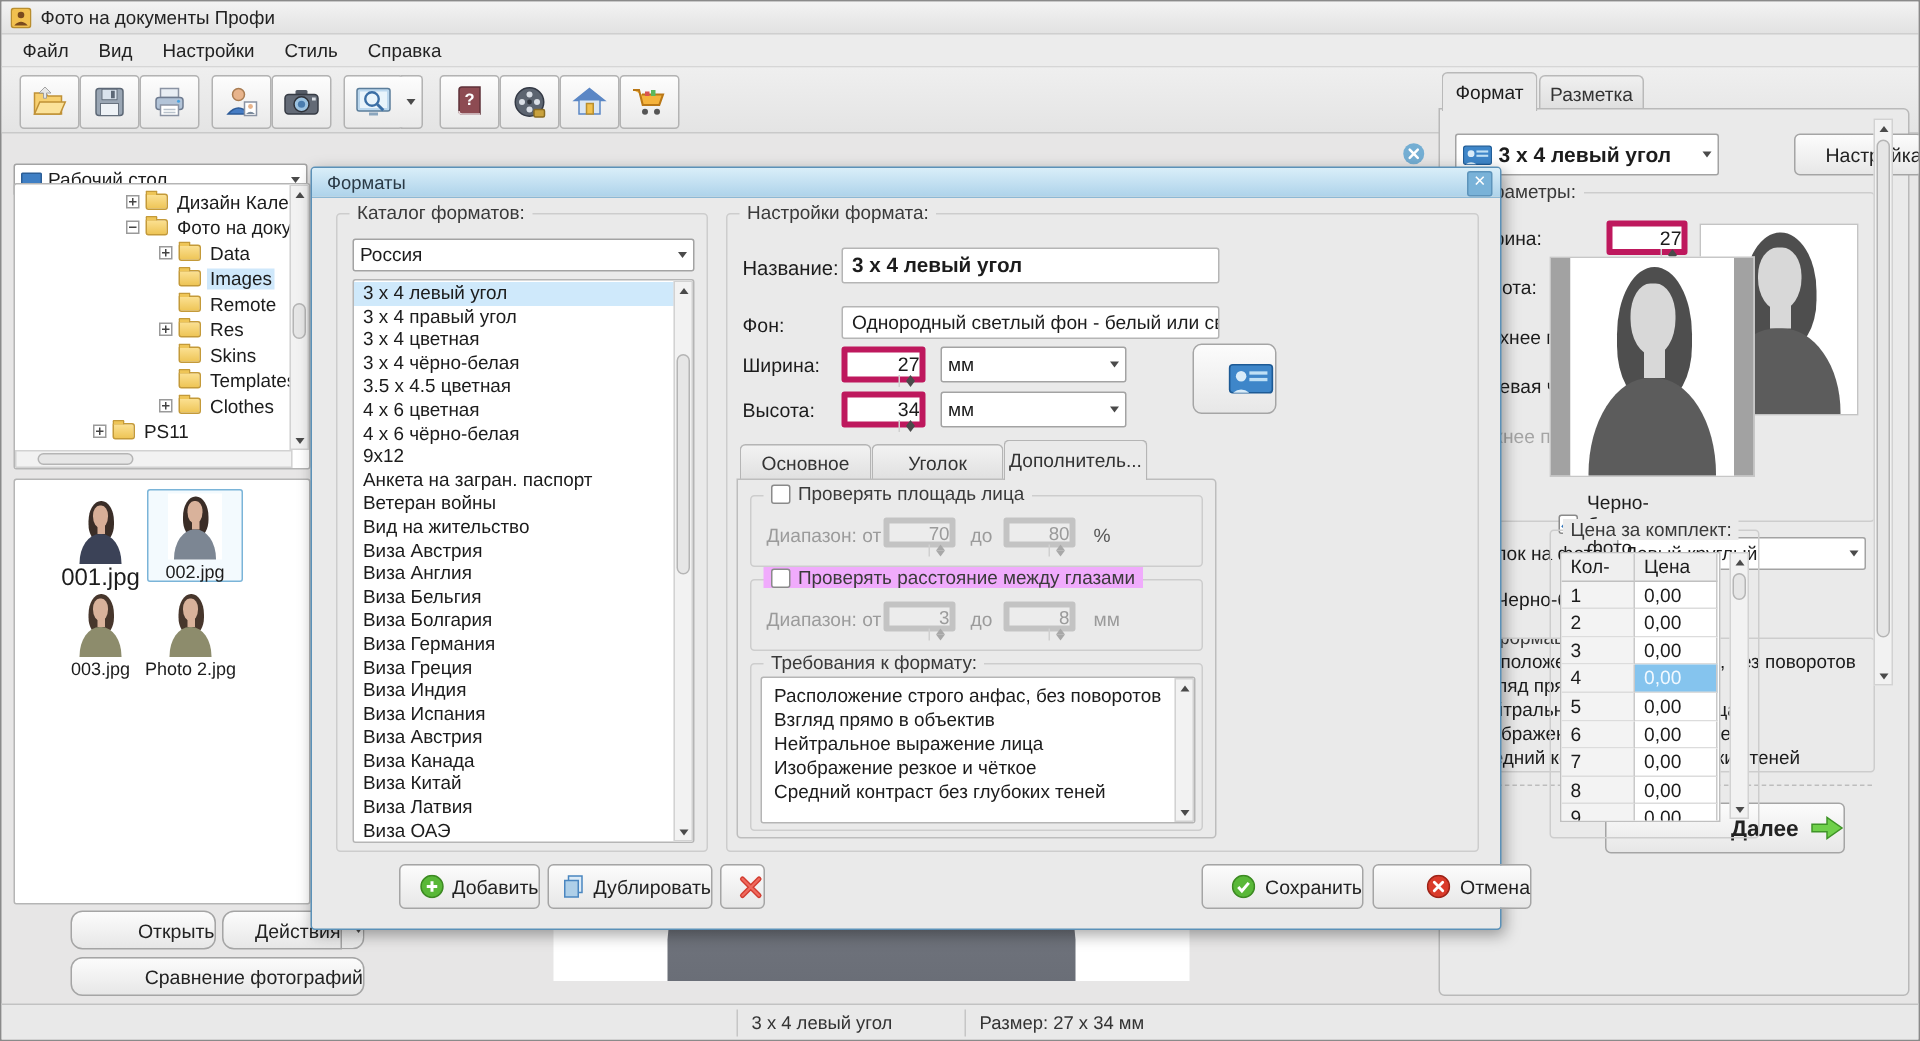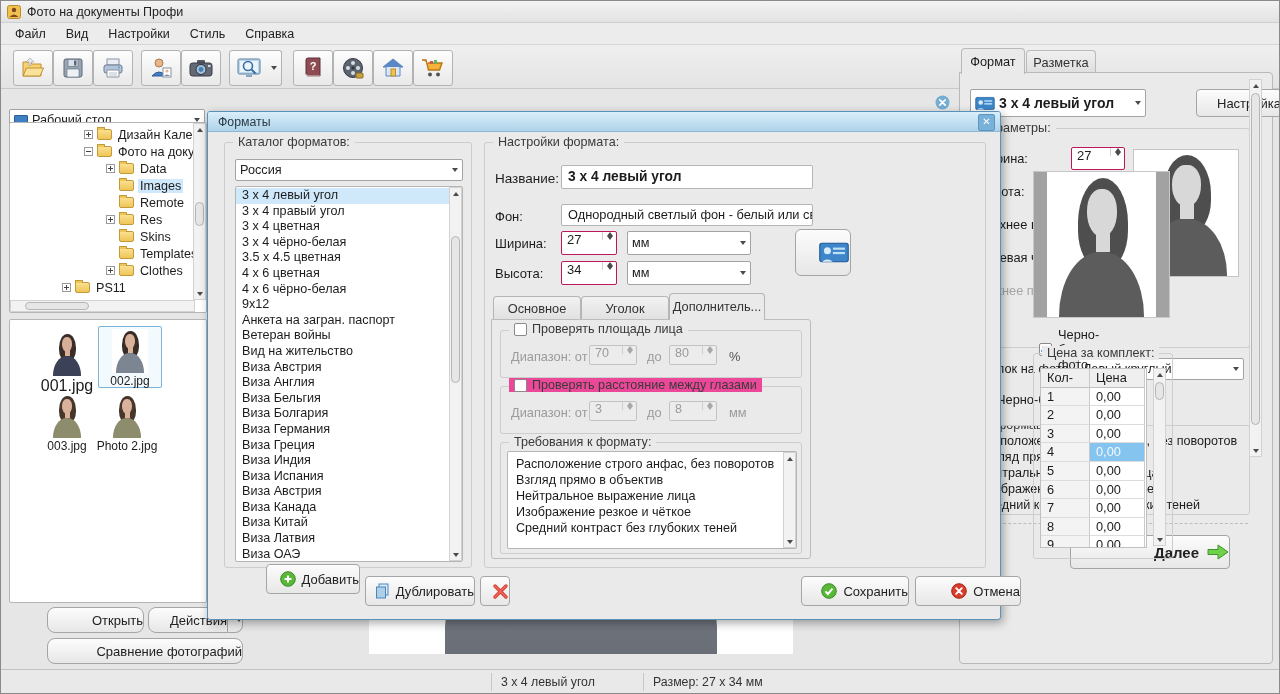--- a/index.html
+++ b/index.html
@@ -30,21 +30,21 @@
   
   .panel-white{background:#fff;border:1px solid #b5b5b5;border-radius:2px;box-sizing:border-box;}
   .btn{display:flex;align-items:center;justify-content:flex-end;gap:6px;border:1px solid #a5a5a5;border-radius:8px;
        background:linear-gradient(#fcfcfc,#e7e7e7);font-size:13px;color:#222;box-sizing:border-box;cursor:default;margin-left:36px;}
   .btn.sq{border-radius:4px;}
   .combo{display:flex;align-items:center;background:#fff;border:1px solid #a3a3a3;border-radius:2px;
          box-sizing:border-box;padding:0 4px;gap:4px;}
   .combo .cval{flex:1;font-size:12.7px;white-space:nowrap;overflow:hidden;}
   .tri-down{width:0;height:0;border-left:3.5px solid transparent;border-right:3.5px solid transparent;border-top:4.5px solid #4a4a4a;}
   .tri-up{width:0;height:0;border-left:3.5px solid transparent;border-right:3.5px solid transparent;border-bottom:4.5px solid #4a4a4a;}
-  .spin{display:flex;align-items:flex-start;background:#fff;border:1px solid #be185d;border-radius:2px;box-sizing:border-box;}
+  .spin{display:flex;align-items:flex-end;background:#fff;border:4px solid #be185d;border-radius:2px;box-sizing:border-box;flex-direction:column;}
   .spin .val{flex:1;display:flex;align-items:center;padding-left:5px;font-size:13px;}
   .spin .arrows{width:13px;display:flex;flex-direction:column;align-items:center;justify-content:space-evenly;border-left:1px solid #d0d0d0;}
   .spin.dis{background:#ececec;border-color:#c3c3c3;}
   .spin.dis .val{color:#9b9b9b;}
   .spin.dis .tri-up{border-bottom-color:#a8a8a8;}
   .spin.dis .tri-down{border-top-color:#a8a8a8;}
   .cb{width:13px;height:13px;border:1px solid #8a8a8a;border-radius:2px;background:#fff;display:inline-block;position:relative;flex:none;box-sizing:border-box;}
   .cb.checked:after{content:"";position:absolute;left:2.5px;top:0.5px;width:4px;height:7px;
        border-right:2px solid #2d72b8;border-bottom:2px solid #2d72b8;transform:rotate(40deg);}
   .group{position:absolute;border:1px solid #cdcdcd;border-radius:3px;box-sizing:border-box;}
@@ -583,21 +583,21 @@
             <span class="val" style="font-size:12.5px;">80</span>
             <span class="arrows">
                 <i class="tri-up"></i>
                 <i class="tri-down"></i>
               </span>
           </div>
           <span class="abs" style="left:228px;top:18px;font-size:12.8px;color:#555;">%</span>
         </div>
 
         <div class="group" style="left:8px;top:66px;width:302px;height:48px;">
-          <span class="group-label" style="background:#ec4899;display:flex;align-items:center;gap:5px;top:-9px;">
+          <span class="group-label" style="background:#f0abfc;display:flex;align-items:center;gap:5px;top:-9px;">
             <span class="cb"></span>
             <span>Проверять расстояние между глазами</span>
           </span>
           <span class="abs" style="left:10px;top:18px;font-size:12.8px;color:#9b9b9b;">Диапазон: от</span>
           <div class="spin dis" style="position:absolute;left:88px;top:14px;width:48px;height:20px;">
             <span class="val" style="font-size:12.5px;">3</span>
             <span class="arrows">
                 <i class="tri-up"></i>
                 <i class="tri-down"></i>
               </span>
@@ -700,21 +700,21 @@
               <span class="tri-up"></span>
             </div>
           <div class="sthumb" style="top:13px;height:16px;"></div>
           <div class="sa" style="bottom:0">
               <span class="tri-down"></span>
             </div>
         </div>
       </div>
     </div>
 
-    <div class="btn sq" style="position:absolute;left:22px;top:452px;width:94px;height:30px;">
+    <div class="btn sq" style="position:absolute;left:22px;top:464px;width:94px;height:30px;">
       <svg width="16" height="16" viewBox="0 0 16 16">
         <circle cx="8" cy="8" r="7.3" fill="#59b838" stroke="#3c8a22"></circle>
         <path d="M8 4.5 v7 M4.5 8 h7" stroke="#fff" stroke-width="2"></path>
       </svg>
       <span>Добавить</span>
     </div>
     <div class="btn sq" style="position:absolute;left:121px;top:464px;width:110px;height:30px;">
       <svg width="15" height="16" viewBox="0 0 15 16">
         <rect x="4" y="1" width="9" height="11" fill="#dcebf7" stroke="#4a86c0"></rect>
         <rect x="1.5" y="4" width="9" height="11" fill="#aecfe8" stroke="#4a86c0"></rect>

